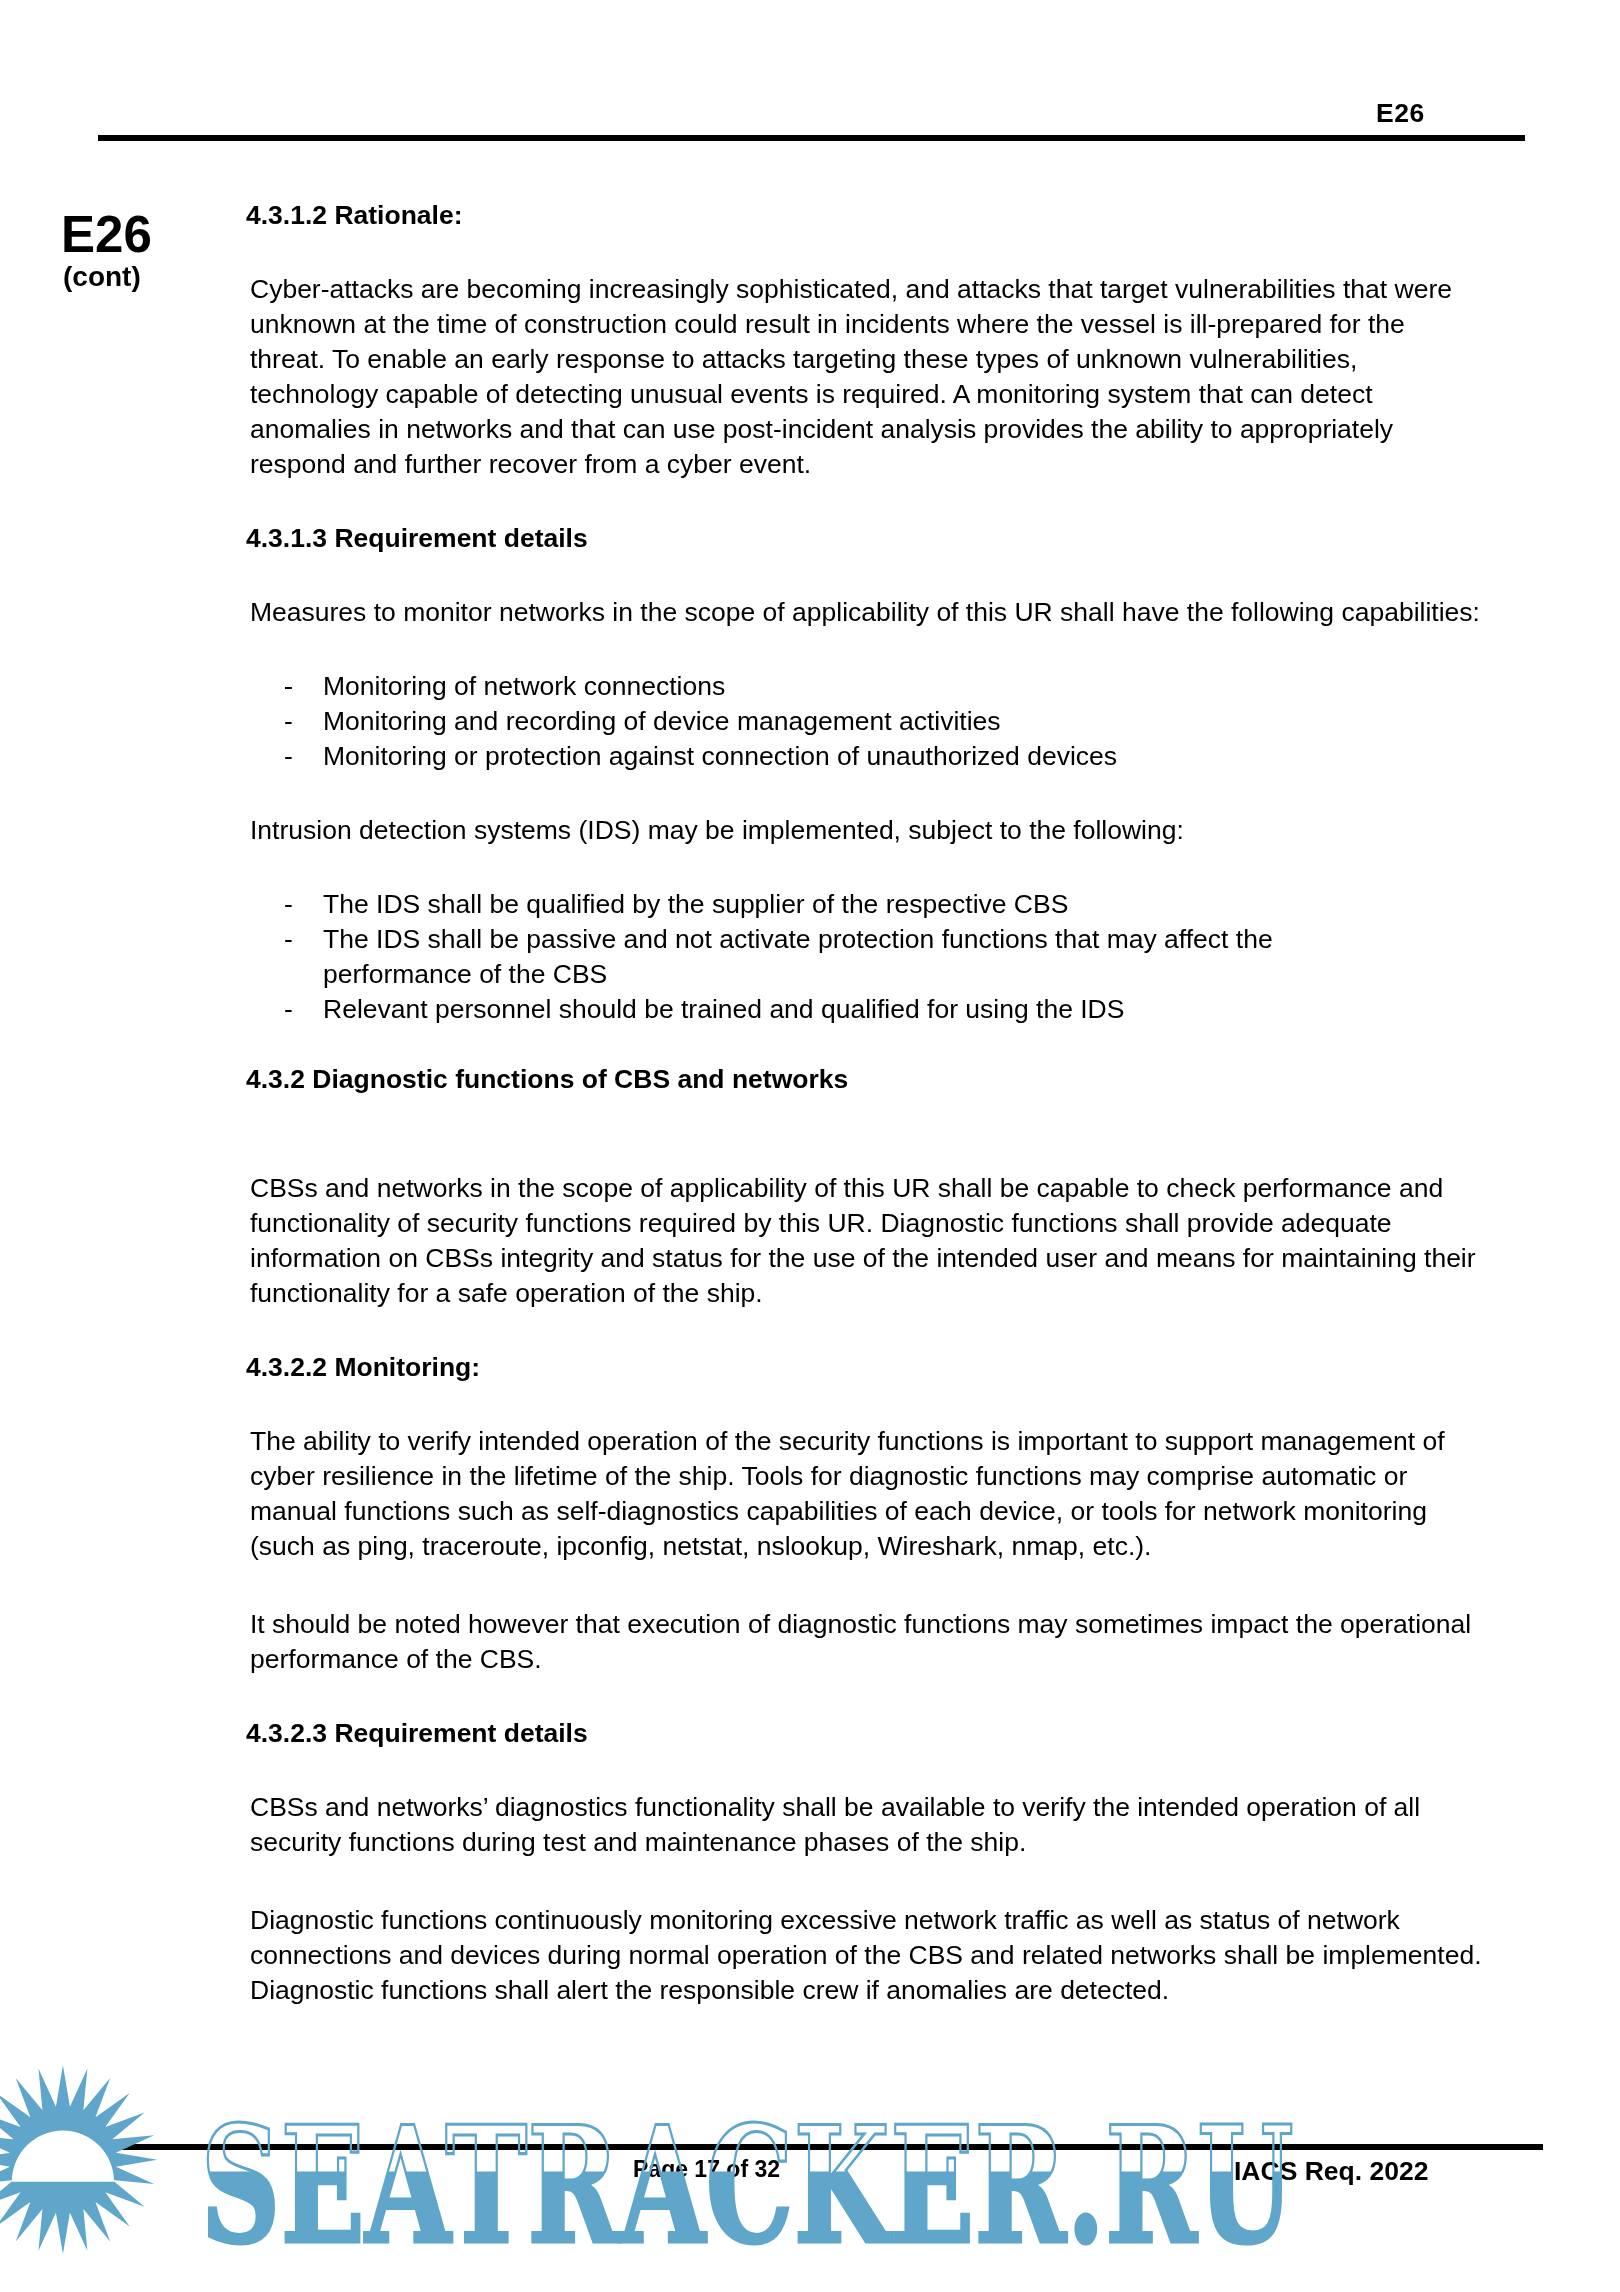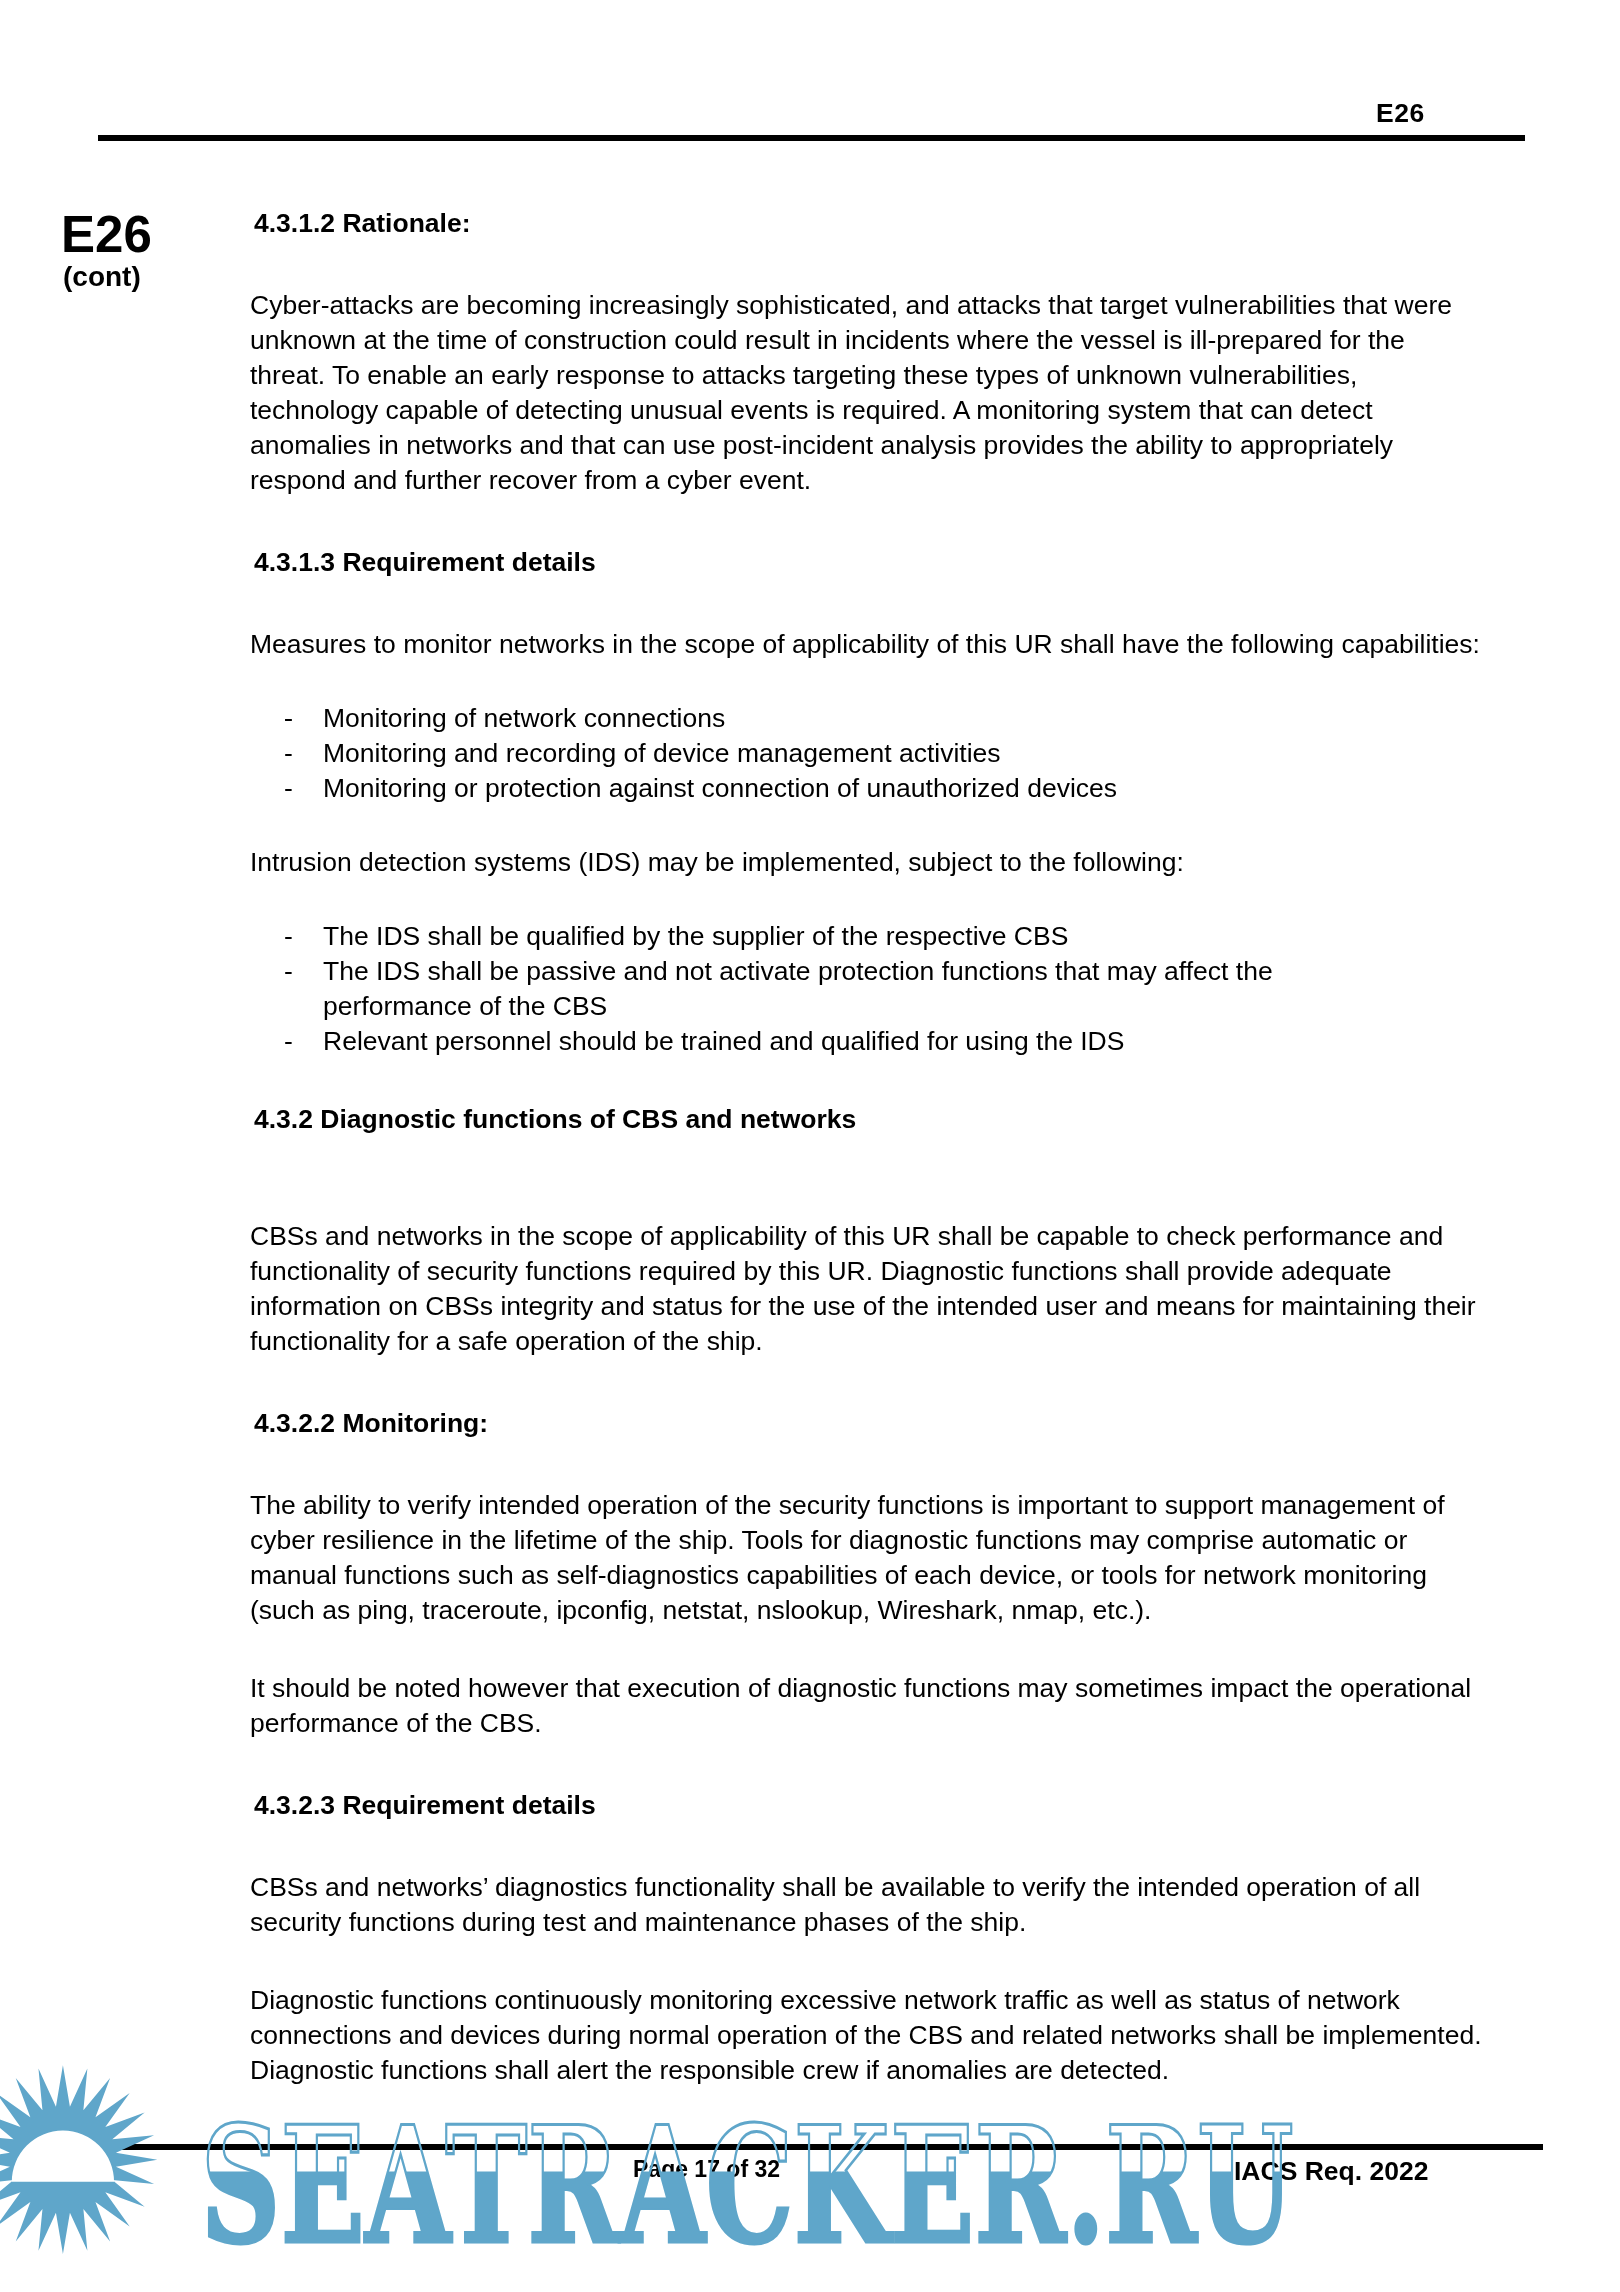--- a/index.html
+++ b/index.html
@@ -54,21 +54,21 @@
       position: absolute;
       left: 246px;
       top: 198px;
       width: 1240px;
       font-size: 26.5px;
       line-height: 35px;
     }
     .content h3 {
       font-size: 26.5px;
       font-weight: bold;
-      margin: 8px;
+      margin: 0;
       line-height: 35px;
     }
     .content p {
       margin: 4px;
     }
     .gap { height: 35px; }
     .content ul {
       list-style: none;
       margin: 0;
       padding: 0;

